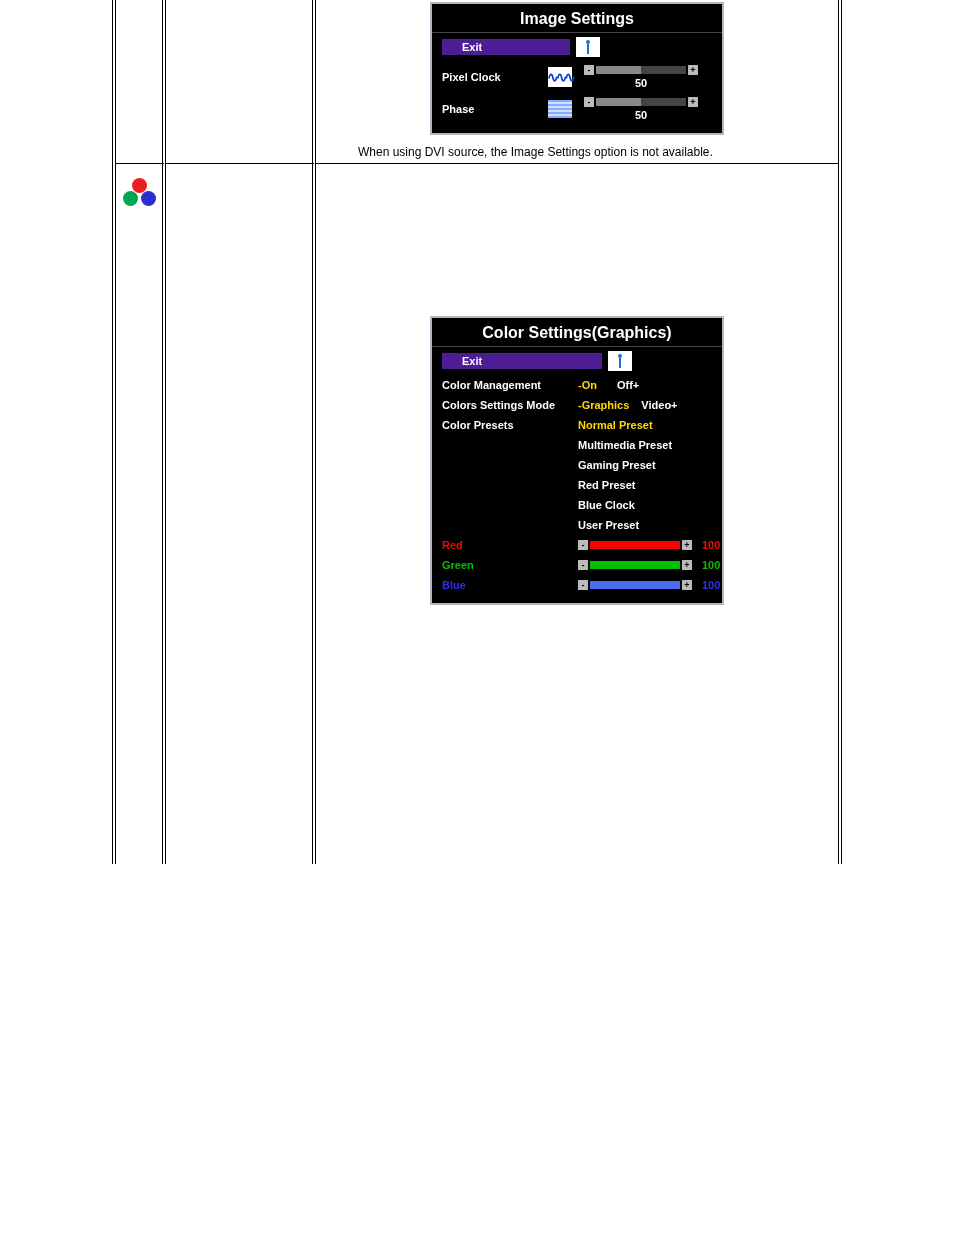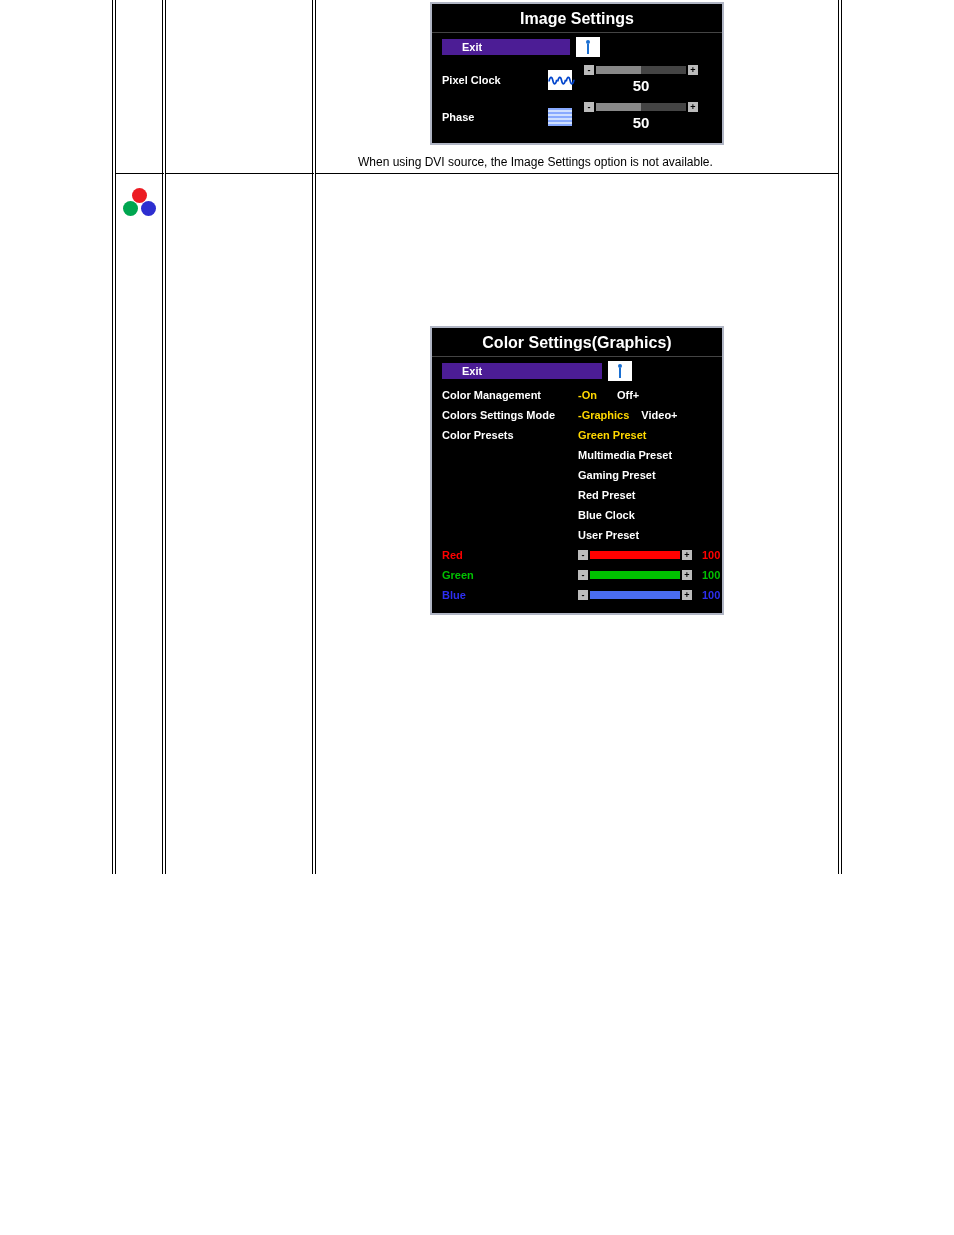--- a/index.html
+++ b/index.html
@@ -149,21 +149,21 @@
     left: 0; top: 0; bottom: 0;
     background: #888;
   }
   .slider-col {
     display: flex;
     flex-direction: column;
     align-items: center;
     gap: 2px;
   }
   .slider-val {
-    font-size: 15px;
+    font-size: 11px;
     font-weight: bold;
     color: #fff;
   }
   .cs-options {
     display: flex;
     flex-direction: column;
     gap: 8px;
     flex: 1;
   }
   .rgb-val {
@@ -287,21 +287,21 @@
 
               <div class="osd-row">
                 <span class="osd-label-wide">Colors Settings Mode</span>
                 <span style="color:#ffd800;">-Graphics</span>
                 <span style="margin-left:6px;">Video+</span>
               </div>
 
               <div class="osd-row" style="align-items:flex-start;">
                 <span class="osd-label-wide">Color Presets</span>
                 <div class="cs-options">
-                  <span style="color:#ffd800;">Green Preset</span>
+                  <span style="color:#ffd800;">Normal Preset</span>
                   <span>Multimedia Preset</span>
                   <span>Gaming Preset</span>
                   <span>Red Preset</span>
                   <span>Blue Clock</span>
                   <span>User Preset</span>
                 </div>
               </div>
 
               <div class="osd-row">
                 <span class="osd-label-wide" style="color:#ff0000;">Red</span>

